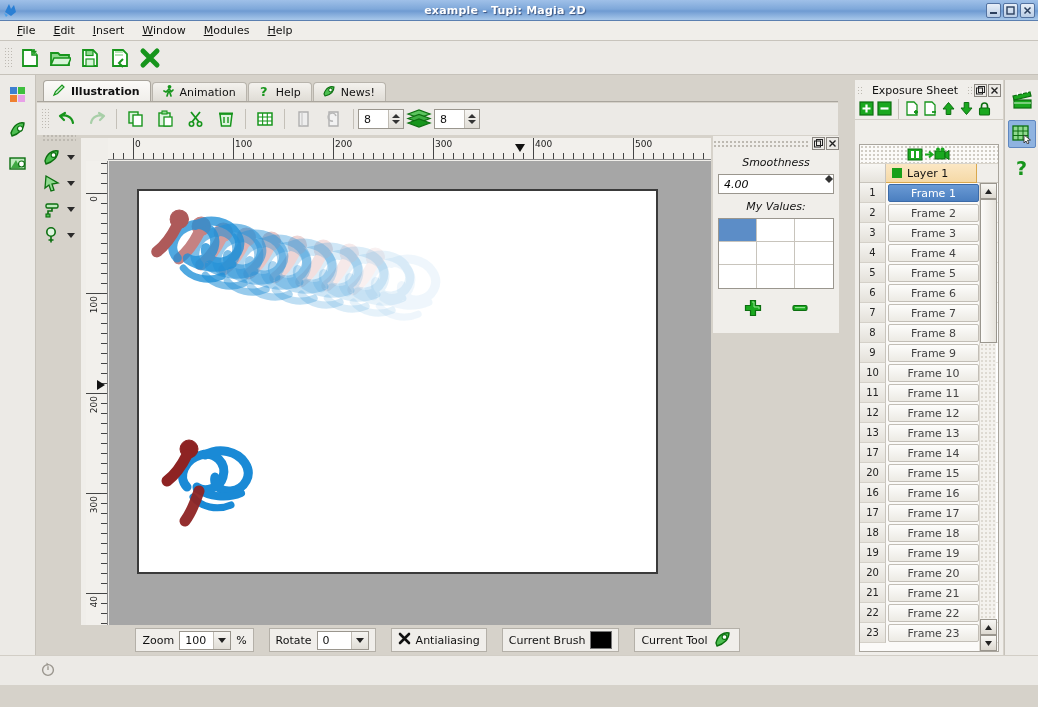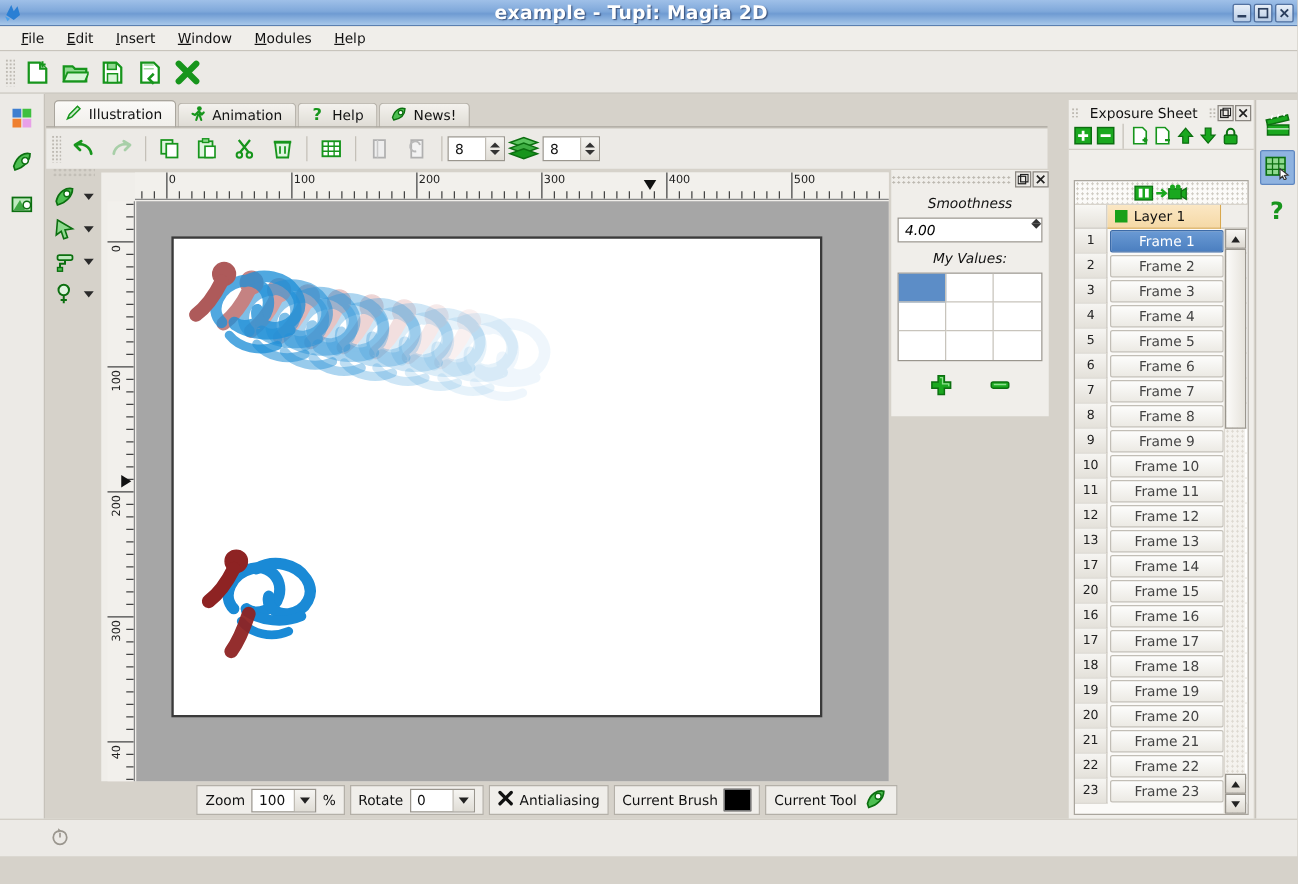--- a/index.html
+++ b/index.html
@@ -19,21 +19,21 @@
     background: linear-gradient(to bottom, #9fc0e8 0%, #7fa8da 45%, #6f9bd2 55%, #a8c8ea 100%);
     border-bottom: 1px solid #5b7fb0;
     display: flex; align-items: center;
   }
   #titlebar .tb-icon {
     width: 18px; height: 17px; margin-left: 2px; margin-right: 4px;
     display: flex; align-items: center; justify-content: center;
   }
   #titlebar .tb-title {
     flex: 1; text-align: center;
-    color: #ffffff; font-weight: bold; font-size: 15px;
+    color: #ffffff; font-weight: bold; font-size: 11px;
     text-shadow: 1px 1px 1px rgba(40,60,100,.8);
     letter-spacing: .2px;
   }
   .winbtns { display: flex; gap: 2px; margin-right: 3px; }
   .winbtn {
     width: 15px; height: 15px;
     border: 1px solid #5372a0; border-radius: 2px;
     background: linear-gradient(to bottom, #e8eff8, #b9cde6);
     display: flex; align-items: center; justify-content: center;
     font-size: 9px; color: #2b3f5e; line-height: 1;
@@ -101,21 +101,21 @@
     height: 20px; padding: 0 10px 0 8px;
     display: flex; align-items: center; gap: 5px;
     background: linear-gradient(to bottom, #f4f2ee, #dedbd4);
     border: 1px solid #b8b4ac; border-bottom: none;
     border-radius: 4px 4px 0 0; font-size: 11px; color: #111;
   }
   .tab.active {
     height: 22px;
     background: linear-gradient(to bottom, #fbfaf8, #f0eeea);
     border-color: #a9a59d;
-    font-weight: normal;
+    font-weight: bold;
   }
   #tabcontentline {
     position: absolute; left: 37px; top: 101px; width: 801px; height: 1px; background: #a9a59d;
   }
 
   
   #edittoolbar {
     position: absolute; left: 37px; top: 103px; width: 801px; height: 32px;
     background: #eceae6; display: flex; align-items: center;
   }
@@ -292,21 +292,21 @@
     position: absolute; left: 1004px; top: 80px; width: 34px; height: 575px;
     background: #eceae6; border-left: 1px solid #c6c2ba;
     display: flex; flex-direction: column; align-items: center; padding-top: 6px; gap: 6px;
   }
   .rr-btn { width: 28px; height: 28px; display: flex; align-items: center; justify-content: center; border-radius: 2px; }
   .rr-btn.active { background: #8fb3e0; border: 1px solid #5f87c0; }
 
   
   #bottombar {
     position: absolute; left: 37px; top: 626px; width: 801px; height: 28px;
-    display: flex; align-items: center; justify-content: center; gap: 4px;
+    display: flex; align-items: center; justify-content: center; gap: 15px;
   }
   .bgroup {
     display: flex; align-items: center; height: 24px; gap: 5px; padding: 0 6px;
     border: 1px solid #b4b0a8; background: #f0eeea; font-size: 11px; color: #111;
   }
   .combo {
     display: flex; align-items: center; height: 19px; min-width: 52px;
     border: 1px solid #9a968e; background: #fff;
   }
   .combo .cval { flex: 1; padding-left: 5px; font-size: 11px; color: #111; }

